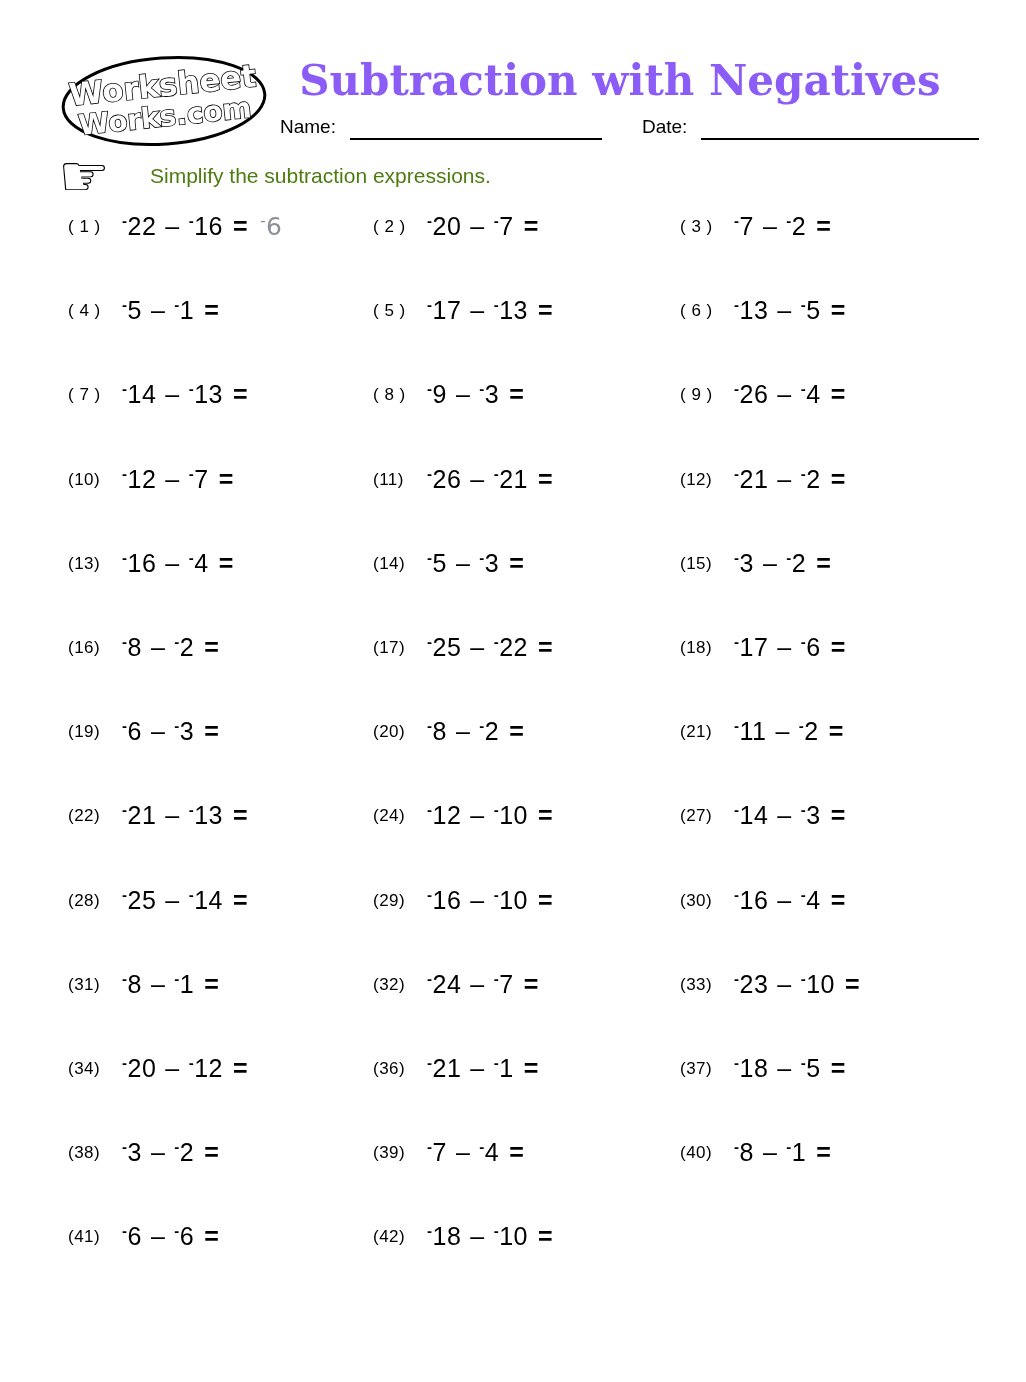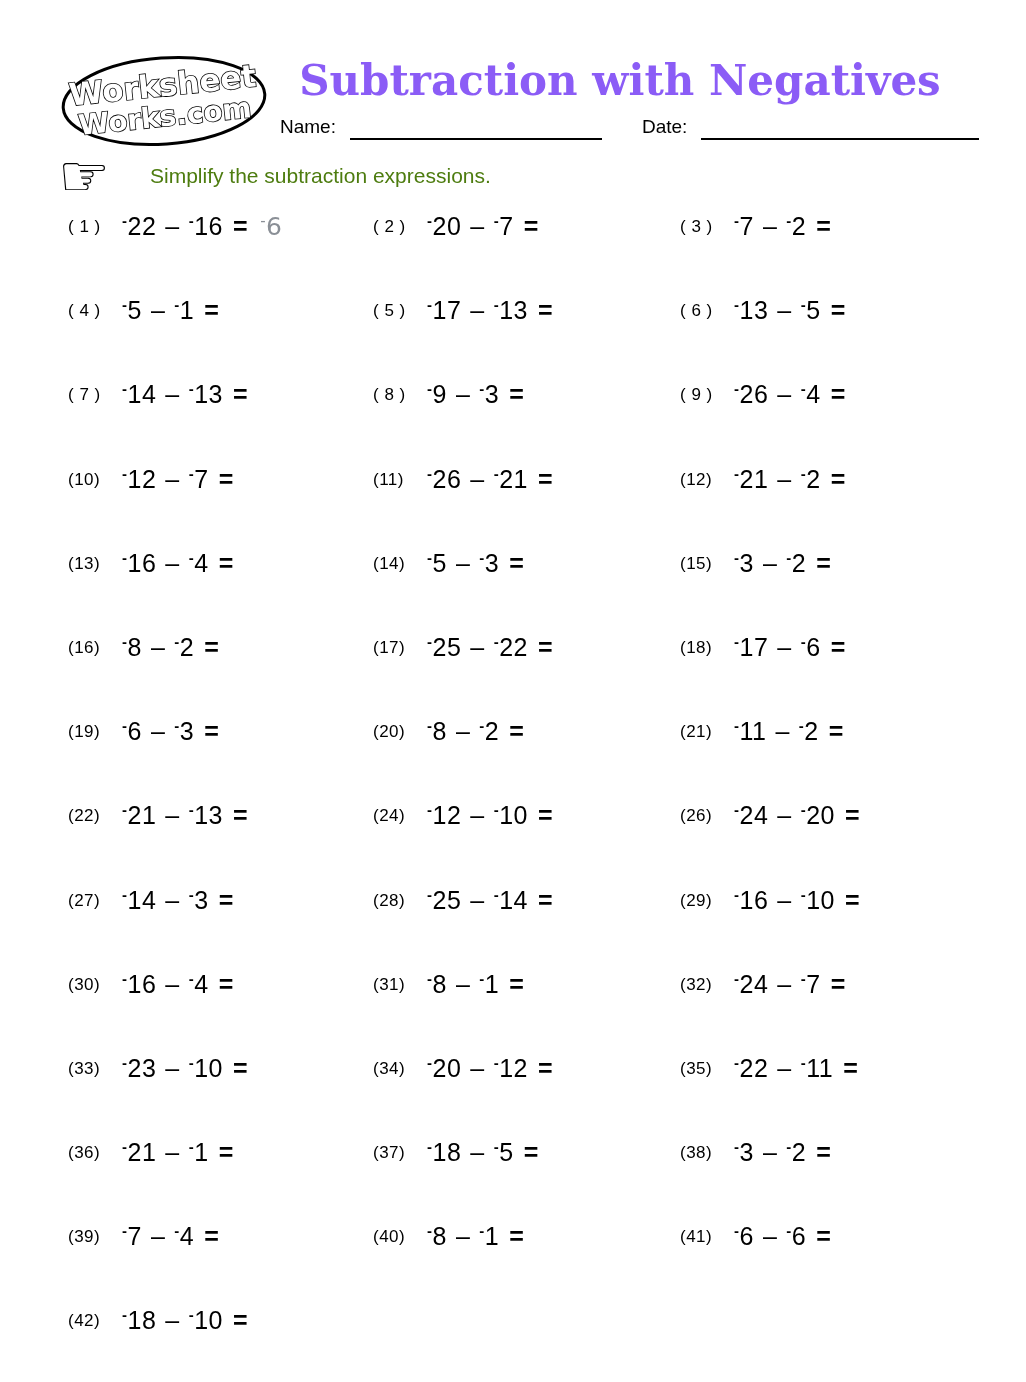--- a/index.html
+++ b/index.html
@@ -240,24 +240,20 @@
     <span class="expr"><span class="term term-a"><span class="nsign">-</span><span class="mag mag-a">21</span></span><span class="op">–</span><span class="term term-b"><span class="nsign">-</span><span class="mag mag-b">13</span></span><span class="eq">=</span></span>
   </div>
 
 
   <div class="problem">
     <span class="plabel">(24)</span>
     <span class="expr"><span class="term term-a"><span class="nsign">-</span><span class="mag mag-a">12</span></span><span class="op">–</span><span class="term term-b"><span class="nsign">-</span><span class="mag mag-b">10</span></span><span class="eq">=</span></span>
   </div>
 
 
-  <div class="problem">
-    <span class="plabel">(26)</span>
-    <span class="expr"><span class="term term-a"><span class="nsign">-</span><span class="mag mag-a">24</span></span><span class="op">–</span><span class="term term-b"><span class="nsign">-</span><span class="mag mag-b">20</span></span><span class="eq">=</span></span>
-  </div>
 
   <div class="problem">
     <span class="plabel">(27)</span>
     <span class="expr"><span class="term term-a"><span class="nsign">-</span><span class="mag mag-a">14</span></span><span class="op">–</span><span class="term term-b"><span class="nsign">-</span><span class="mag mag-b">3</span></span><span class="eq">=</span></span>
   </div>
 
   <div class="problem">
     <span class="plabel">(28)</span>
     <span class="expr"><span class="term term-a"><span class="nsign">-</span><span class="mag mag-a">25</span></span><span class="op">–</span><span class="term term-b"><span class="nsign">-</span><span class="mag mag-b">14</span></span><span class="eq">=</span></span>
   </div>
@@ -285,24 +281,20 @@
   <div class="problem">
     <span class="plabel">(33)</span>
     <span class="expr"><span class="term term-a"><span class="nsign">-</span><span class="mag mag-a">23</span></span><span class="op">–</span><span class="term term-b"><span class="nsign">-</span><span class="mag mag-b">10</span></span><span class="eq">=</span></span>
   </div>
 
   <div class="problem">
     <span class="plabel">(34)</span>
     <span class="expr"><span class="term term-a"><span class="nsign">-</span><span class="mag mag-a">20</span></span><span class="op">–</span><span class="term term-b"><span class="nsign">-</span><span class="mag mag-b">12</span></span><span class="eq">=</span></span>
   </div>
 
-  <div class="problem">
-    <span class="plabel">(35)</span>
-    <span class="expr"><span class="term term-a"><span class="nsign">-</span><span class="mag mag-a">22</span></span><span class="op">–</span><span class="term term-b"><span class="nsign">-</span><span class="mag mag-b">11</span></span><span class="eq">=</span></span>
-  </div>
 
   <div class="problem">
     <span class="plabel">(36)</span>
     <span class="expr"><span class="term term-a"><span class="nsign">-</span><span class="mag mag-a">21</span></span><span class="op">–</span><span class="term term-b"><span class="nsign">-</span><span class="mag mag-b">1</span></span><span class="eq">=</span></span>
   </div>
 
   <div class="problem">
     <span class="plabel">(37)</span>
     <span class="expr"><span class="term term-a"><span class="nsign">-</span><span class="mag mag-a">18</span></span><span class="op">–</span><span class="term term-b"><span class="nsign">-</span><span class="mag mag-b">5</span></span><span class="eq">=</span></span>
   </div>

